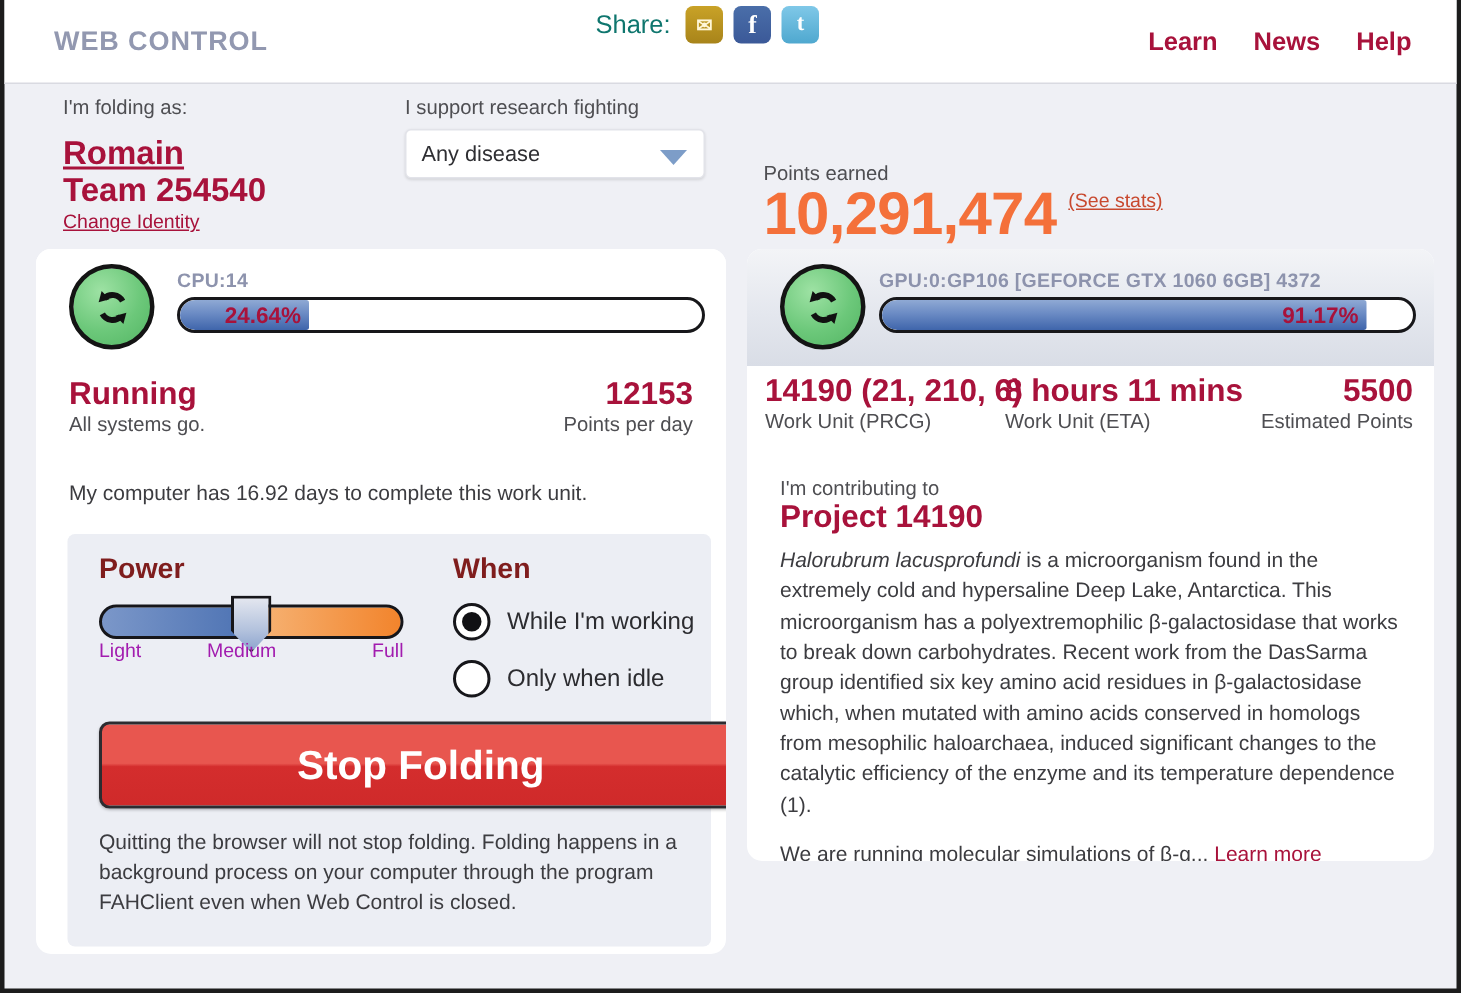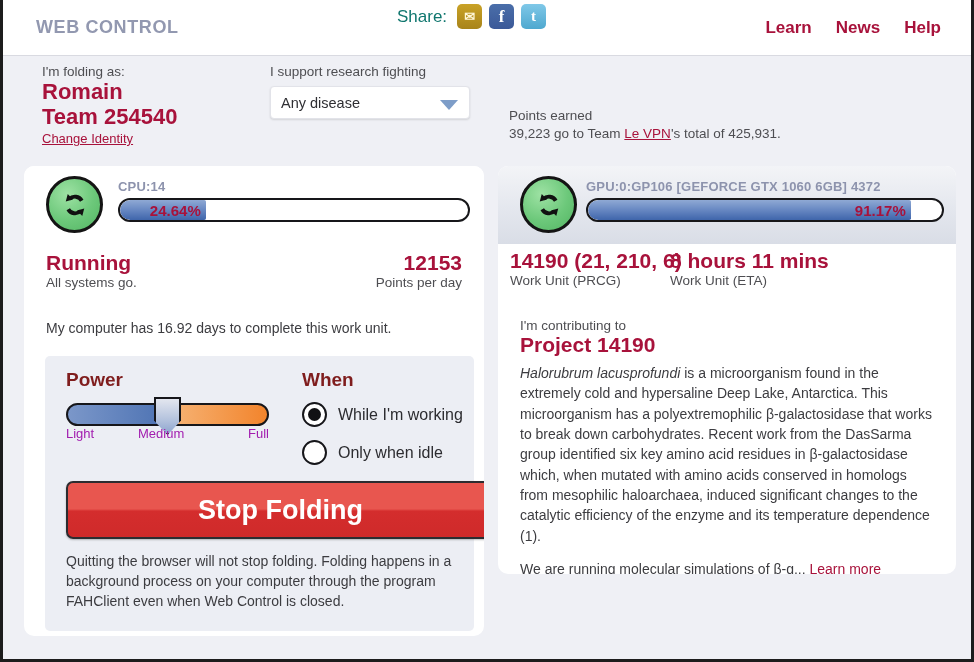--- a/index.html
+++ b/index.html
@@ -55,21 +55,21 @@
   .navlinks a {
     color:#a8123b; font-size:17px; font-weight:bold;
     text-decoration:none; cursor:pointer;
   }
   
   .toprow { position:relative; height:110px; }
   .lab { font-size:13.5px; color:#4e4e52; }
   .idblock { position:absolute; left:39px; top:8px; }
   .idname {
     font-size:22px; font-weight:bold; color:#a8123b;
-    line-height:1.12; margin-top:1px;
+    line-height:1.12; margin-top:11px;text-decoration:underline;
   }
   .idteam {
     font-size:22px; font-weight:bold; color:#a8123b;
     line-height:1.12;
   }
   .idchange {
     font-size:13px; color:#a8123b; text-decoration:underline;
     cursor:pointer; display:inline-block; margin-top:1px;
   }
   .disease { position:absolute; left:267px; top:8px; width:205px; }
@@ -272,20 +272,23 @@
     <div class="disease">
       <div class="lab">I support research fighting</div>
       <div class="select">
         <span>Any disease</span>
         <span class="caret"></span>
       </div>
     </div>
 
     <div class="points">
       <div class="lab">Points earned</div>
+      <div>
+        <span class="bignum">10,291,474</span><span class="seestats">(See stats)</span>
+      </div>
       <div class="subnote"><span>39,223 go to Team </span><a>Le VPN</a><span>'s total of 425,931.</span></div>
     </div>
   </div>
 
   <div class="cards" style="position:relative;height:490px;">
 
     <div class="card left" style="height:470px;">
       <div class="slot-head">
         <div class="spinner">
           <svg width="30" height="30" viewBox="0 0 24 24" aria-hidden="true">
@@ -368,20 +371,24 @@
 
       <div class="statrow">
         <div class="stat" style="left:12px;top:6px;">
           <div class="v">14190 (21, 210, 6)</div>
           <div class="k">Work Unit (PRCG)</div>
         </div>
         <div class="stat" style="left:172px;top:6px;">
           <div class="v">8 hours 11 mins</div>
           <div class="k">Work Unit (ETA)</div>
         </div>
+        <div class="stat right-al" style="right:14px;top:6px;">
+          <div class="v">5500</div>
+          <div class="k">Estimated Points</div>
+        </div>
       </div>
 
       <div class="contrib" style="margin-top:14px;">
         <div class="lab2">I'm contributing to</div>
         <div class="proj">Project 14190</div>
       </div>
 
       <div class="desc">
         <p><i>Halorubrum lacusprofundi</i><span> is a microorganism found in the extremely cold and hypersaline Deep Lake, Antarctica. This microorganism has a polyextremophilic β-galactosidase that works to break down carbohydrates. Recent work from the DasSarma group identified six key amino acid residues in β-galactosidase which, when mutated with amino acids conserved in homologs from mesophilic haloarchaea, induced significant changes to the catalytic efficiency of the enzyme and its temperature dependence (1).</span></p>
         <p><span>We are running molecular simulations of β-g...</span> <a>Learn more</a></p>

